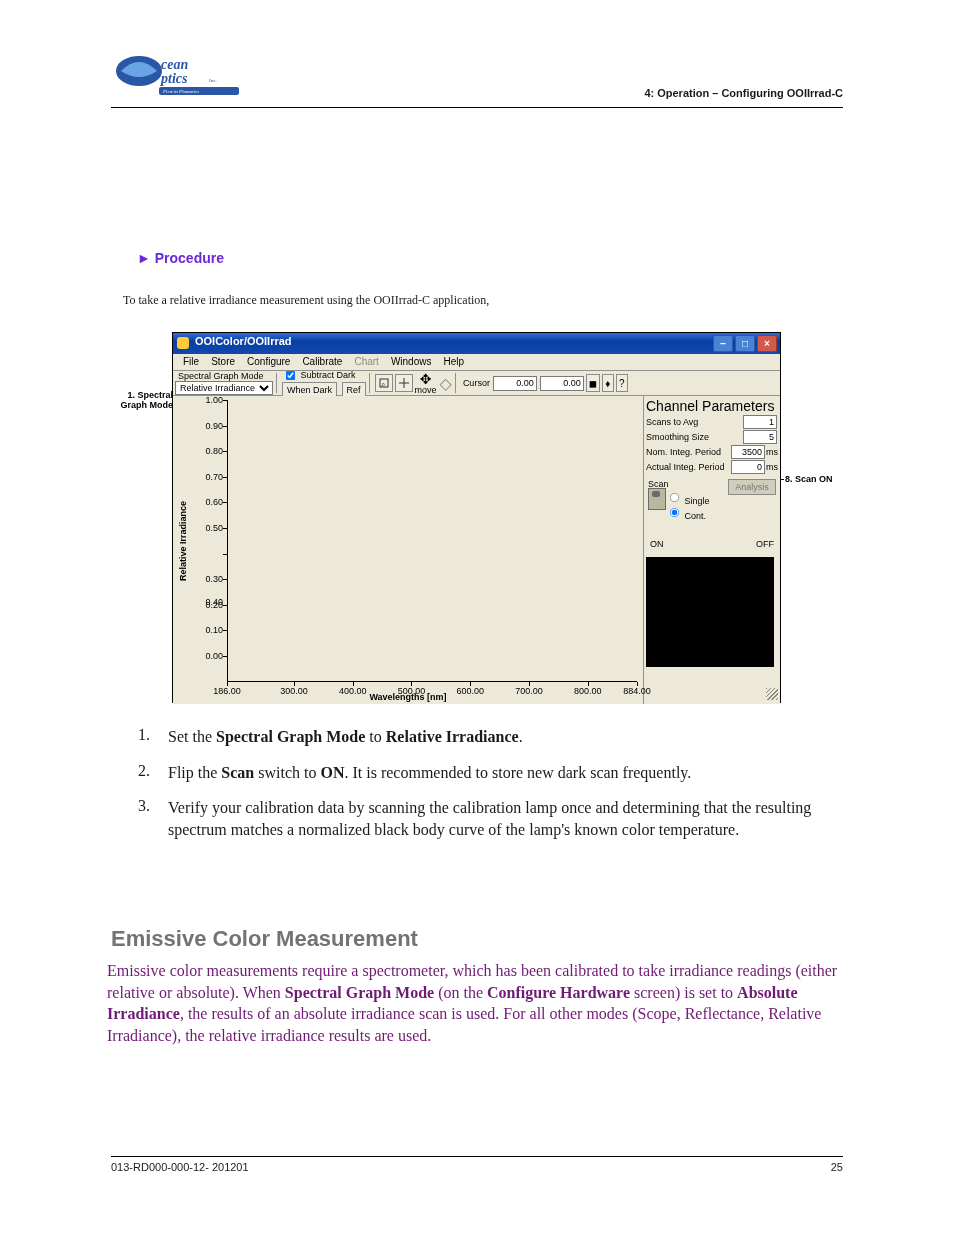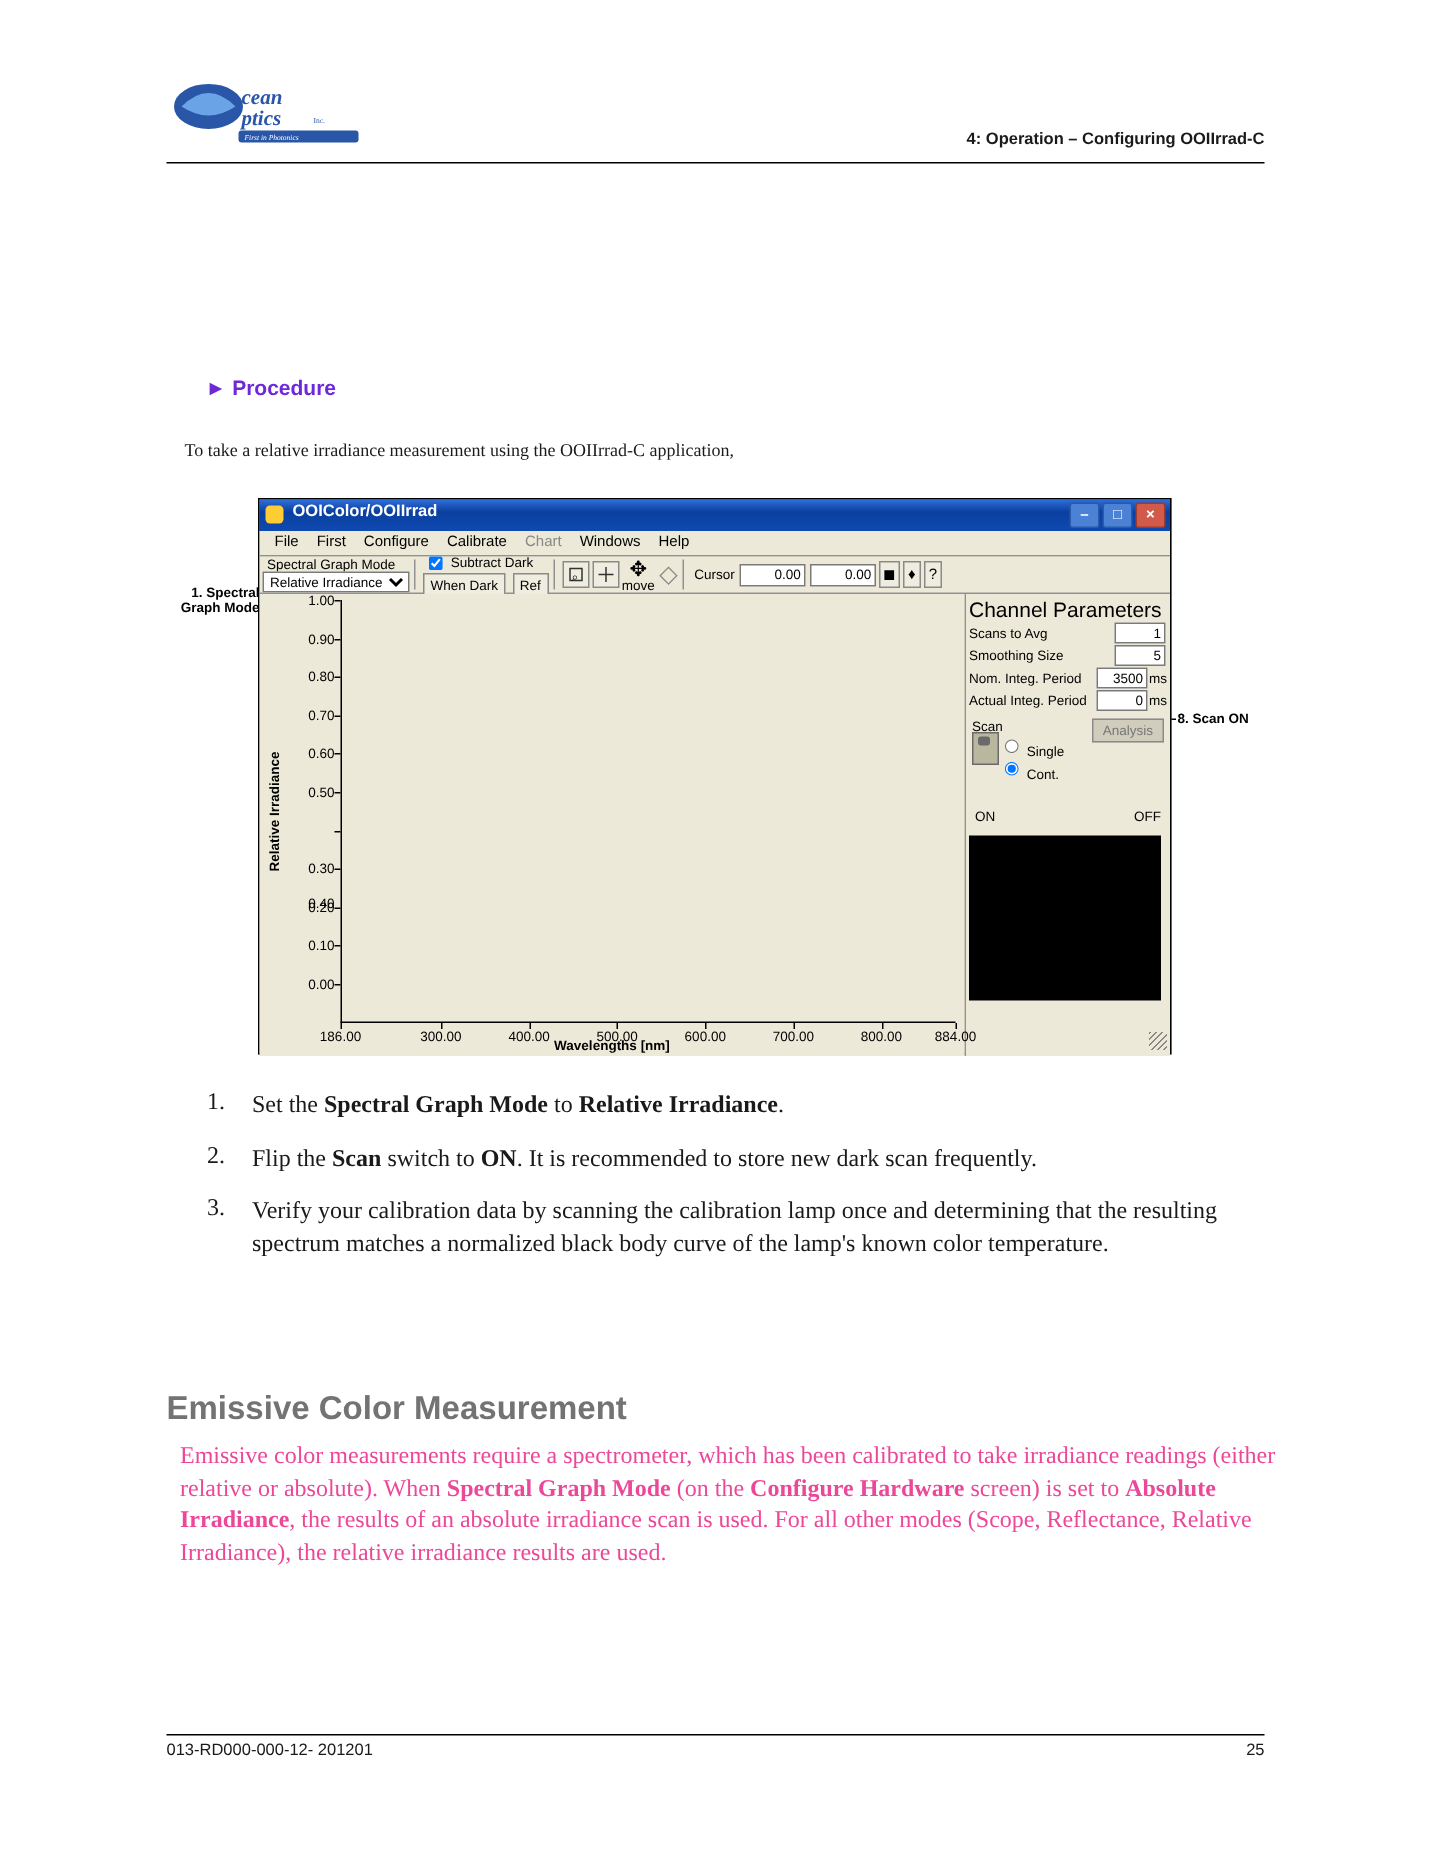--- a/index.html
+++ b/index.html
@@ -74,21 +74,21 @@
 
   .callout{position:absolute;font-family:Arial,sans-serif;font-weight:bold;font-size:9px;color:#000;}
   .cline{position:absolute;height:1px;background:#000;}
 
   .list{position:absolute;left:138px;width:716px;font-size:16px;color:#1a1a1a;}
   .li{display:flex;margin-bottom:14px;}
   .li .n{width:30px;flex-shrink:0;}
   .li .t{flex:1;line-height:1.35;}
 
   .h2{position:absolute;left:111px;font-family:Arial,sans-serif;font-size:22px;color:#737373;font-weight:bold;}
-  .para{position:absolute;left:120px;width:735px;font-size:16px;line-height:1.35;color:#ec4899;}
+  .para{position:absolute;left:107px;width:735px;font-size:16px;line-height:1.35;color:#701a75;}
 
   .footer{position:absolute;left:111px;right:111px;bottom:62px;border-top:1px solid #000;
           font-family:Arial,sans-serif;font-size:11px;color:#1a1a1a;padding-top:4px;
           display:flex;justify-content:space-between;}
 </style>
 </head>
 <body>
 <div class="page">
 
   <div class="header">
@@ -123,21 +123,21 @@
   <div class="shot">
     <div class="tbar">
       <span class="tico"></span>
       <span class="ttl">OOIColor/OOIIrrad</span>
       <div class="wbtns">
         <div class="wbtn">–</div>
         <div class="wbtn">□</div>
         <div class="wbtn close">×</div>
       </div>
     </div>
-    <div class="mbar" id="menubar"><span>File</span><span>First</span><span>Configure</span><span>Calibrate</span><span class="dis">Chart</span><span>Windows</span><span>Help</span></div>
+    <div class="mbar" id="menubar"><span>File</span><span>Store</span><span>Configure</span><span>Calibrate</span><span class="dis">Chart</span><span>Windows</span><span>Help</span></div>
 
     <div class="toolrow">
       <div style="display:flex;flex-direction:column;line-height:1;margin-left:2px;">
         <span class="grp">Spectral Graph Mode</span>
         <select class="sel">
           <option>Relative Irradiance</option>
         </select>
       </div>
       <div class="vsep"></div>
       <div style="display:flex;flex-direction:column;line-height:1.4;">

